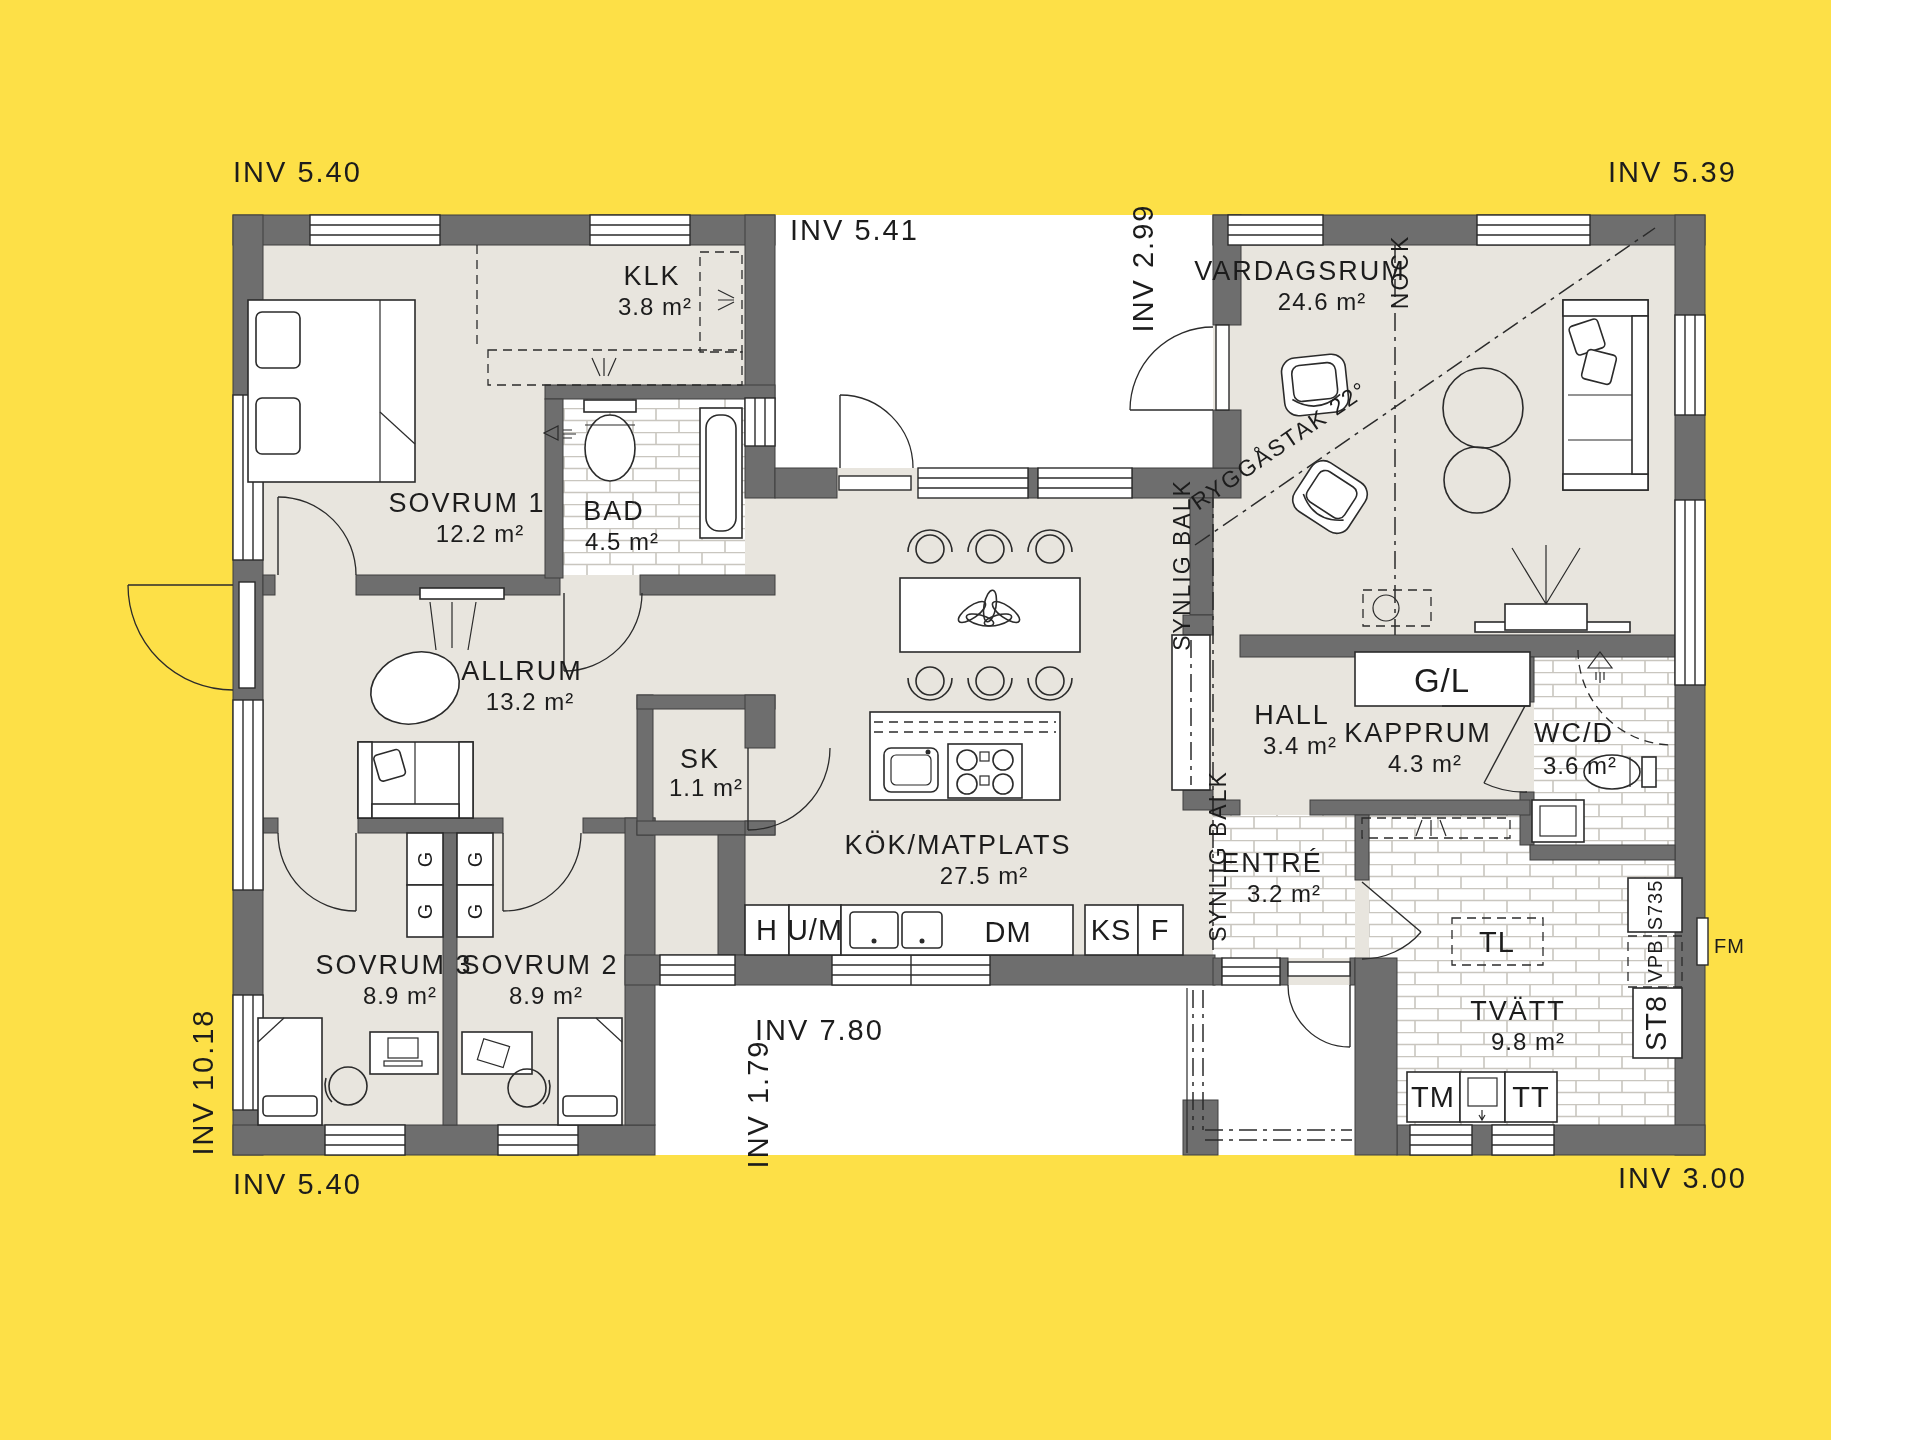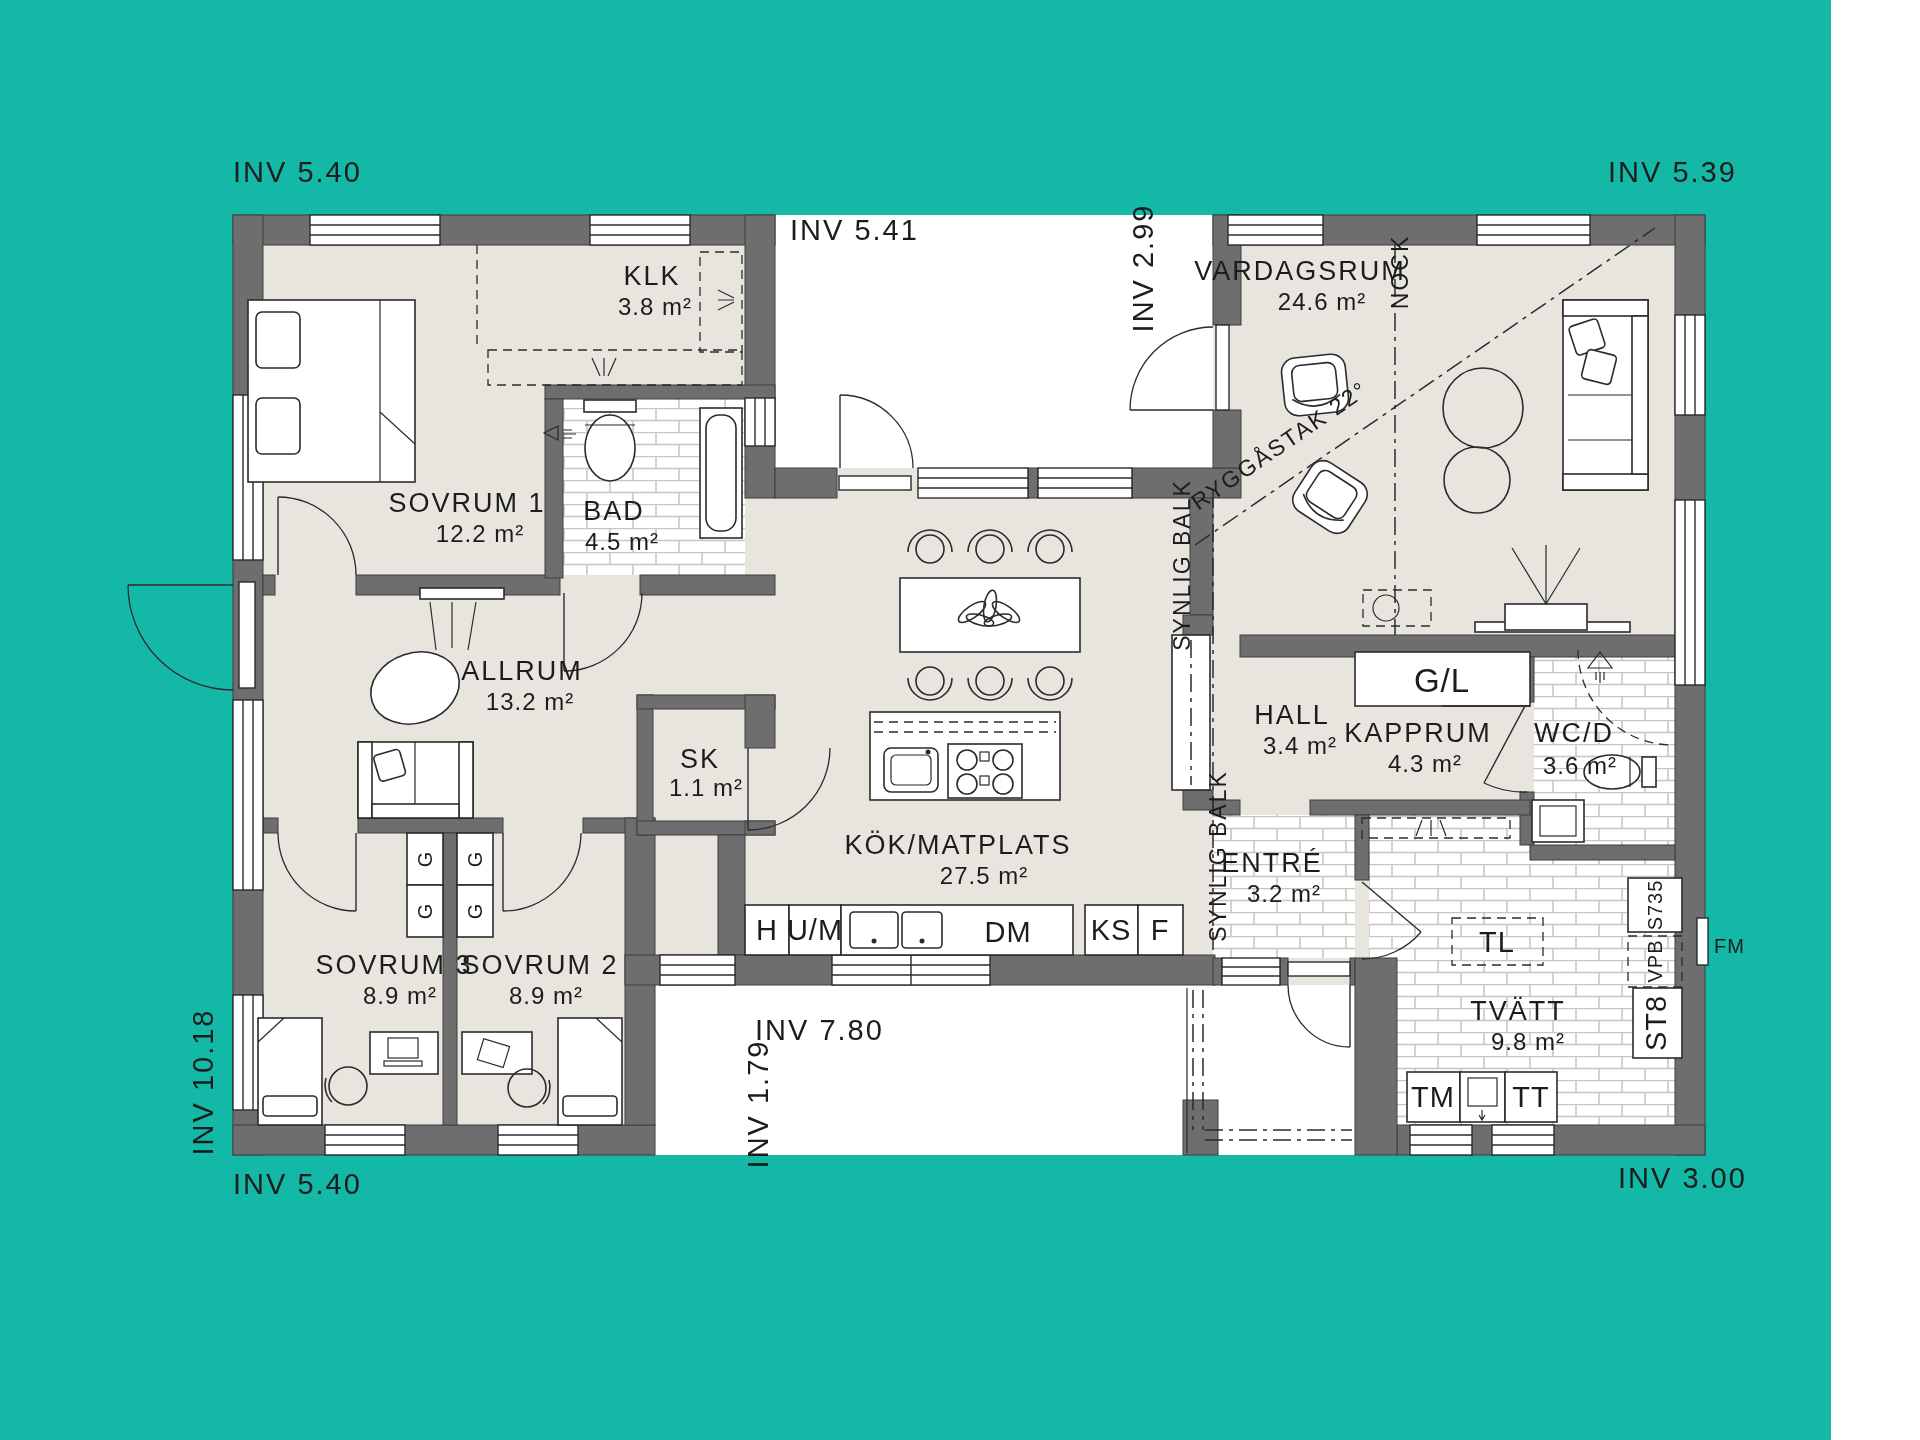--- a/index.html
+++ b/index.html
@@ -1,16 +1,16 @@
 <!DOCTYPE html>
 <html><head>
 <meta charset="utf-8">
 <style>
   html,body{margin:0;padding:0;background:#fff;}
-  .stage{position:relative;width:1831px;height:1440px;background:#14b8a6;overflow:hidden;}
+  .stage{position:relative;width:1831px;height:1440px;background:#fde047;overflow:hidden;}
   svg{display:block;width:1920px;height:1440px;}
   svg text{font-family:"Liberation Sans",sans-serif;fill:#1c1c1c;}
   .rn{font-size:27px;letter-spacing:2px;text-anchor:middle;}
   .ra{font-size:24px;letter-spacing:1px;text-anchor:middle;}
   .dim{font-size:29px;letter-spacing:2px;}
   .dimm{font-size:29px;letter-spacing:2px;text-anchor:middle;}
   .fx{font-size:29px;letter-spacing:1px;text-anchor:middle;}
   .fxb{font-size:33px;letter-spacing:1px;text-anchor:middle;}
   .fxs{font-size:20px;letter-spacing:1px;text-anchor:middle;}
   .roof{font-size:23px;letter-spacing:2px;text-anchor:middle;}

